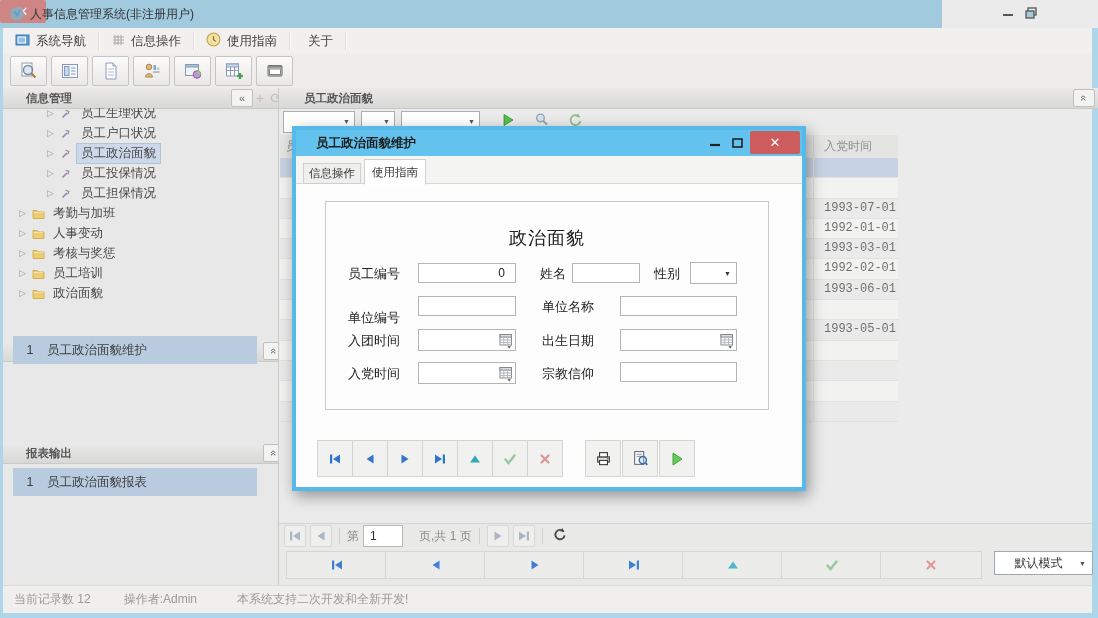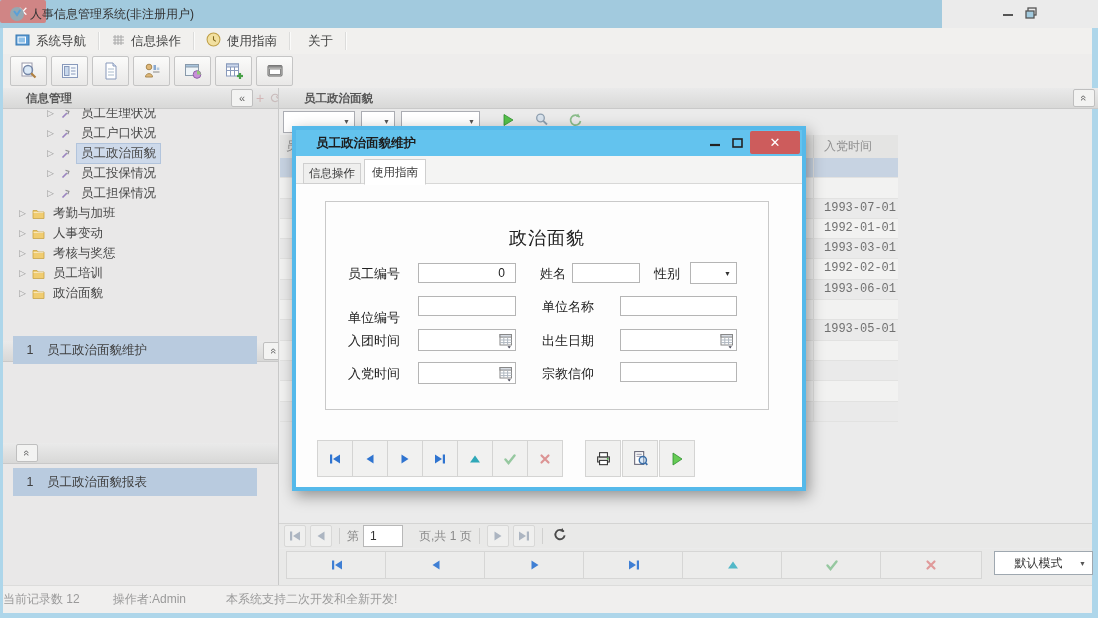--- a/index.html
+++ b/index.html
@@ -389,20 +389,21 @@
     </div>
     <div class="abs" style="left:0;top:245px;width:275px;height:110px;">
 
         <div class="sideitem">
           <span class="idx">1</span>
           <span>员工政治面貌维护</span>
         </div>
       </div>
 
     <div class="phdr abs" style="left:0;top:355px;width:275px;height:20px;">
+      <span class="ptitle">报表输出</span>
       <span class="sqbtn" style="margin-right:6px;">
           <span class="chevup">«</span>
         </span>
     </div>
     <div class="abs" style="left:0;top:375px;width:275px;height:122px;">
 
         <div class="sideitem" style="margin-top:5px;">
           <span class="idx">1</span>
           <span>员工政治面貌报表</span>
         </div>
@@ -593,21 +594,21 @@
           </svg>
         </span>
       <span class="modecombo" style="left:715px;top:2px;width:97px;">
         <span class="mlabel">默认模式</span>
         <span class="arr">▼</span>
       </span>
     </div>
   </div>
 
   <div class="abs footer">
-    <span style="">当前记录数 12</span>
+    <span style="padding-left:11px;">当前记录数 12</span>
     <span style="padding-left:33px;">操作者:Admin</span>
     <span style="padding-left:40px;">本系统支持二次开发和全新开发!</span>
   </div>
 
   <div class="abs dialog">
     <div class="dtitle">
       <span class="dtext">员工政治面貌维护</span>
       <span class="dwbtn" style="left:408px;">
           <svg width="12" height="12" viewBox="0 0 12 12">
             <line x1="1" y1="8" x2="11" y2="8" stroke="#222" stroke-width="2.2"></line>

